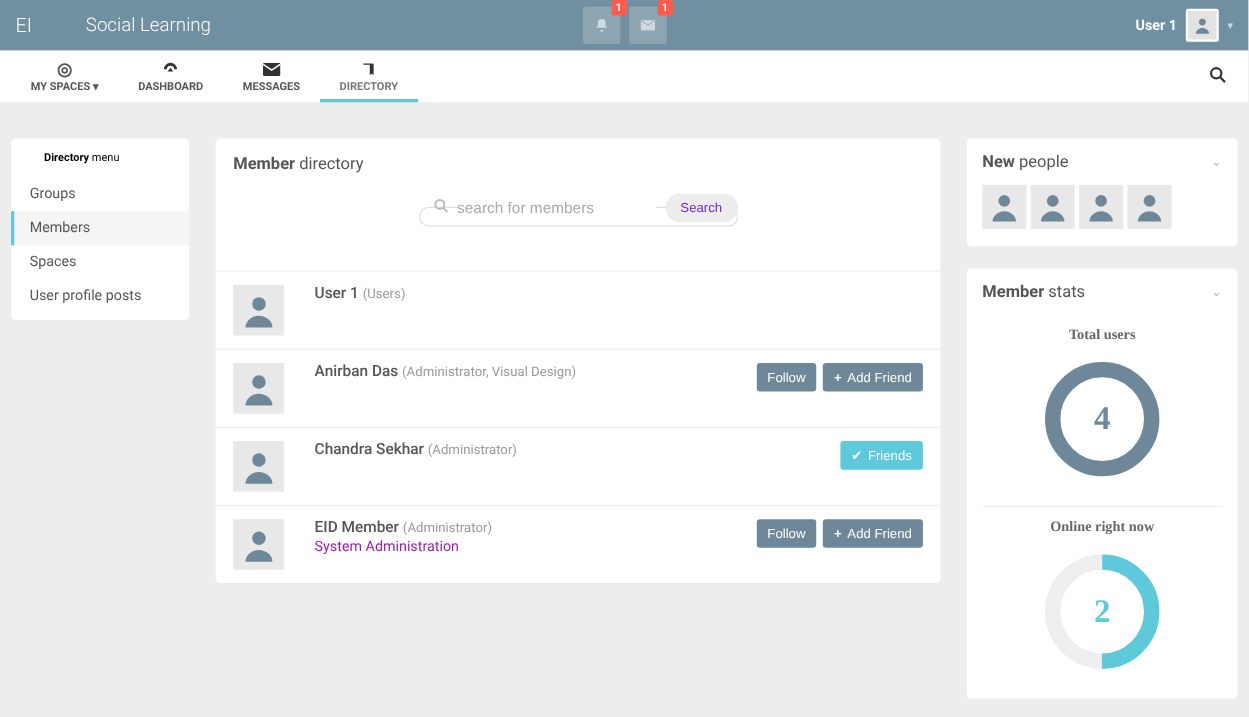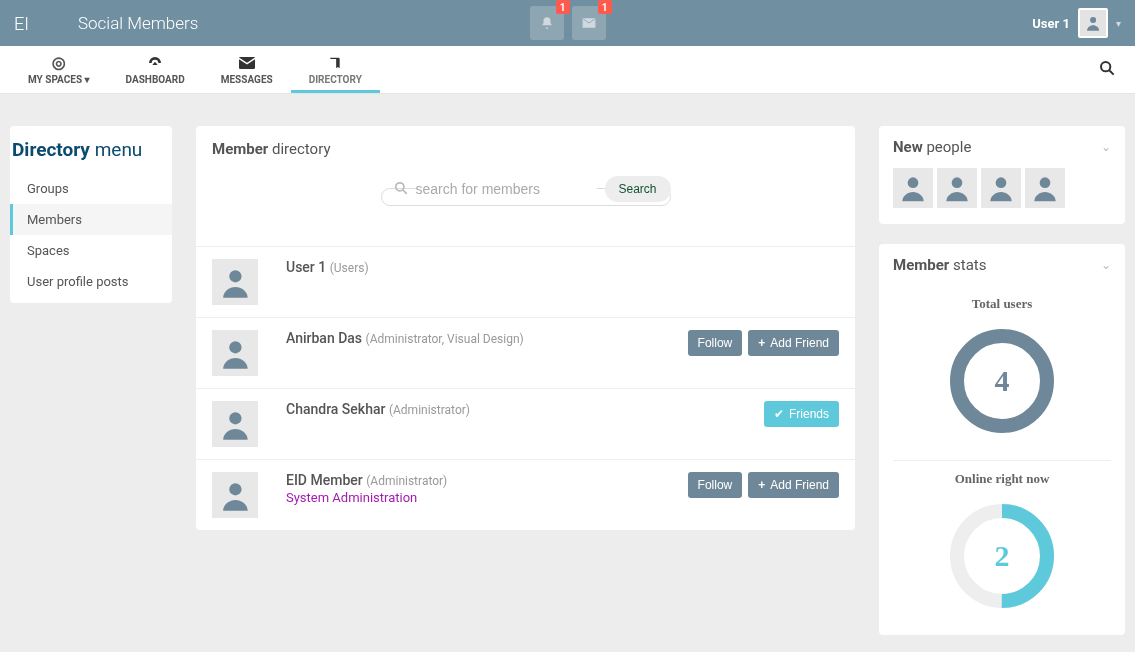--- a/index.html
+++ b/index.html
@@ -29,35 +29,35 @@
 
 
 .container { display: flex; gap: 24px; padding: 32px 10px 20px 10px; align-items: flex-start; }
 .sidebar { width: 162px; }
 .main { flex: 1; }
 .rightcol { width: 246px; display: flex; flex-direction: column; gap: 20px; border-radius: 19px; }
 
 .panel { background: #fff; border-radius: 4px; }
 
 
-.side-head { padding: 12px 2px; font-size: 19px; color: #0c4a6e; }
+.side-head { padding: 12px 30px; font-size: 10px; color: #000000; }
 .side-head strong { font-weight: bold; }
 .side-item { padding: 8px 14px; font-size: 13px; color: #555; cursor: pointer; border-left: 3px solid transparent; }
 .side-item.active { background: #f5f5f5; border-left-color: #5ec9db; }
 .side-item:last-child { padding-bottom: 14px; }
 
 
 .main-head { padding: 14px 16px 0 16px; font-size: 15px; }
 .main-head strong { font-weight: bold; }
 .search-wrap { display: flex; justify-content: center; padding: 30px 0 40px 0; }
 .search-field { width: 290px; height: 16px; border: 1px solid #ddd; border-radius: 17px; display: flex; align-items: center; padding: 0 4px 16px 12px; gap: 8px; }
 .search-field input { border: none; outline: none; flex: 1; font-size: 14px; color: #555; }
 .search-field input::placeholder { color: #aaa; }
 .search-icn { color: #bbb; }
-.search-btn { background: #ededed; border: none; border-radius: 14px; height: 26px; padding: 0 14px; font-size: 12px; color: #14532d; cursor: pointer; }
+.search-btn { background: #ededed; border: none; border-radius: 14px; height: 26px; padding: 0 14px; font-size: 12px; color: #6d28d9; cursor: pointer; }
 
 .member-row { display: flex; padding: 12px 16px; border-top: 1px solid #eee; gap: 28px; align-items: flex-start; }
 .avatar-md { width: 46px; height: 46px; background: #e8e8e8; display: flex; align-items: center; justify-content: center; flex-shrink: 0; }
 .member-info { flex: 1; }
 .member-name { font-size: 14px; color: #555; font-weight: 500; }
 .member-meta { font-size: 12px; color: #999; }
 .member-sub { font-size: 13px; color: #a21caf; margin-top: 2px; }
 .tags { display: flex; gap: 4px; margin-top: 6px; flex-wrap: wrap; }
 .tag { background: #ededed; color: #666; font-size: 10px; padding: 3px 7px; border-radius: 2px; letter-spacing: 0.3px; }
 .member-actions { display: flex; gap: 6px; }
@@ -79,21 +79,21 @@
 .ring-text { position: absolute; inset: 0; display: flex; align-items: center; justify-content: center; font-size: 30px; font-weight: bold; }
 .divider { height: 1px; background: #eee; margin: 0 14px; }
 
 .silhouette { width: 70%; height: 70%; }
 </style>
 </head>
 <body>
 
 <div class="topbar">
   <div class="logo-box">EI</div>
-  <div class="brand">Social Members</div>
+  <div class="brand">Social Learning</div>
   <div class="top-center">
     <div class="icon-btn">
       <svg width="14" height="14" viewBox="0 0 24 24">
           <path d="M12 2a6 6 0 0 0-6 6v4l-2 3v1h16v-1l-2-3V8a6 6 0 0 0-6-6zm0 20a2.5 2.5 0 0 0 2.5-2.5h-5A2.5 2.5 0 0 0 12 22z"></path>
         </svg>
       <span class="badge">1</span>
     </div>
     <div class="icon-btn">
       <svg width="14" height="14" viewBox="0 0 24 24">
           <path d="M2 5h20v14H2z M2 5l10 7 10-7" fill="none" stroke="#cfd9df" stroke-width="2"></path>

